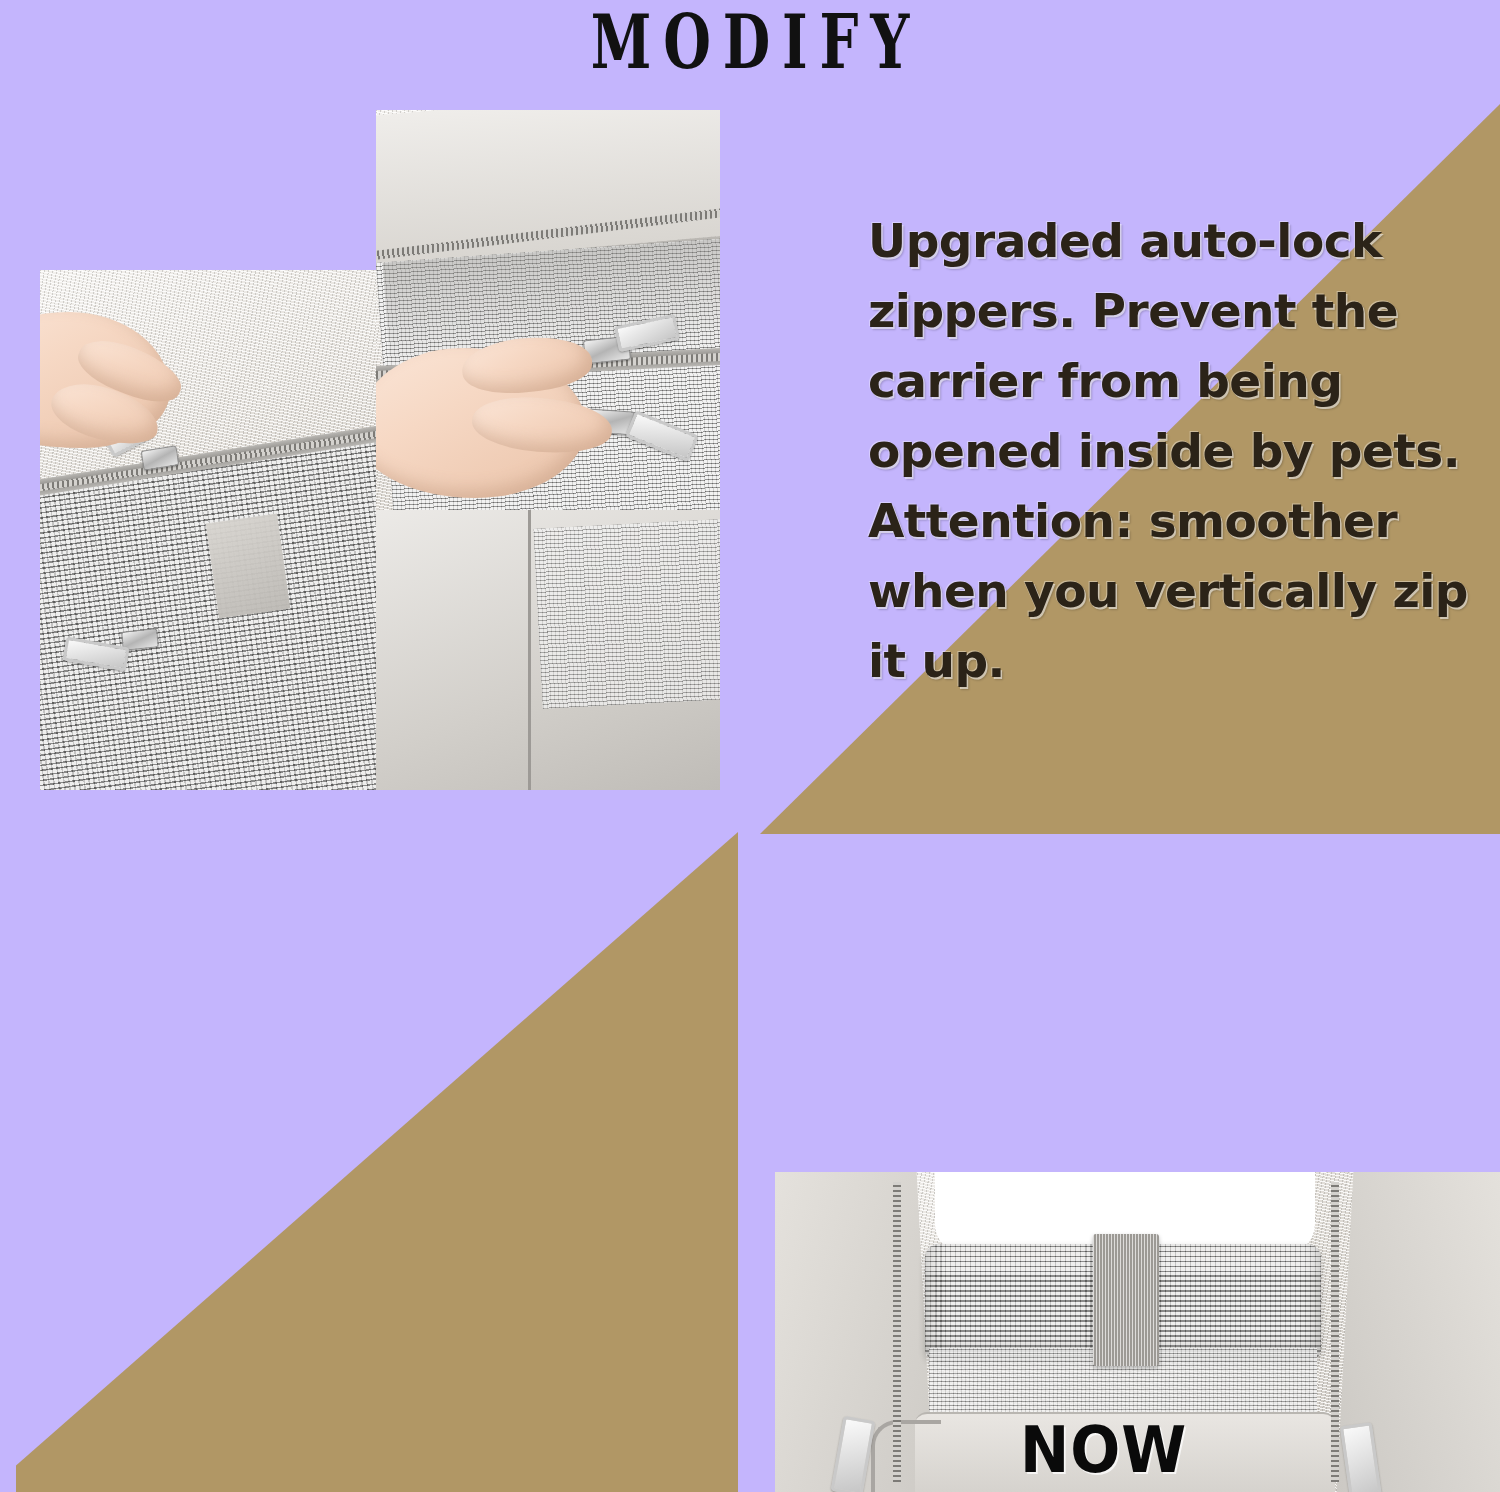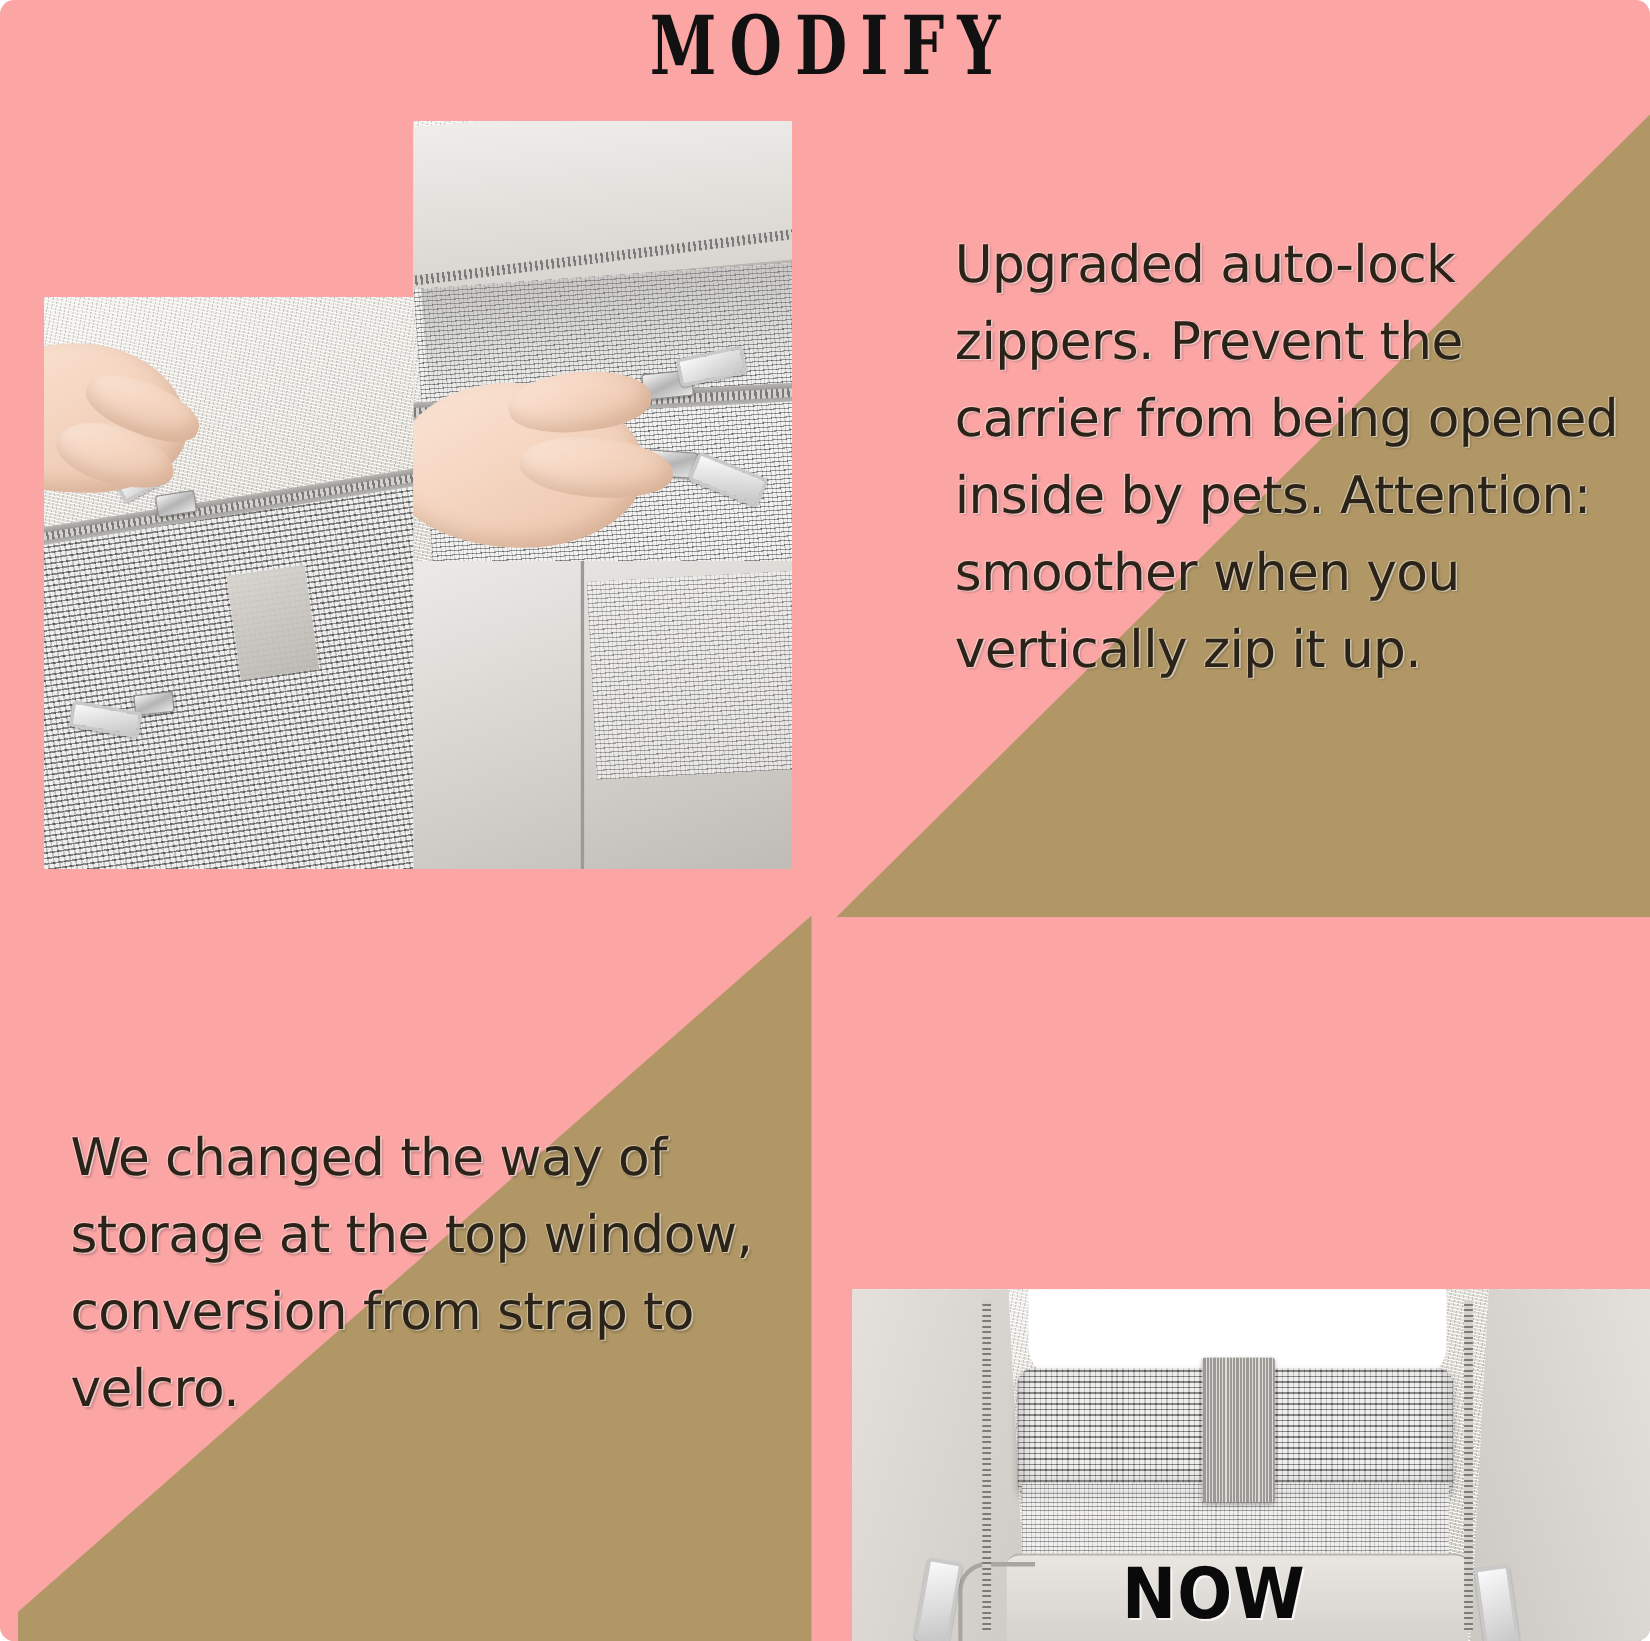--- a/index.html
+++ b/index.html
@@ -4,21 +4,21 @@
 <title>Modify Infographic</title>
 <style>
   html,body{margin:0;padding:0;}
   body{
     width:1500px;height:1492px;
     background:#ffffff;
     font-family:"Liberation Sans","DejaVu Sans",sans-serif;
     overflow:hidden;
     position:relative;
   }
-  .page{position:relative;width:1500px;height:1492px;background:#fca5a5;overflow:hidden;border-radius:13px;}
+  .page{position:relative;width:1500px;height:1492px;background:#c4b5fd;overflow:hidden;}
 
   
   .header-title{
     position:absolute;left:0;top:-6px;width:1500px;
     text-align:center;
     font-family:"DejaVu Serif","Liberation Serif",serif;
     font-weight:700;
     font-size:74px;
     line-height:96px;
     letter-spacing:16px;
@@ -116,21 +116,21 @@
   }
   .panel-dark{
     position:absolute;
     background:linear-gradient(180deg,#6e6c69,#555350);
   }
 
   
   .copy{
     position:absolute;
     font-family:"DejaVu Sans","Liberation Sans",sans-serif;
-    font-weight:400;
+    font-weight:700;
     color:#2b2318;
     text-shadow:
        1.5px 1.5px 0 rgba(255,255,255,.55),
       -1px -1px 0 rgba(255,255,255,.35),
        2.5px 2.5px 2px rgba(0,0,0,.18);
     letter-spacing:-0.5px;
   }
   .copy-top{
     left:868px;top:206px;width:610px;
     font-size:47px;line-height:70px;
@@ -234,15 +234,14 @@
     <div class="zipper-teeth" style="left:118px;top:10px;width:8px;height:300px;background-image:repeating-linear-gradient(0deg,#7d7b77 0 2px,#d4d2ce 2px 5px);"></div>
     <div class="zipper-teeth" style="left:556px;top:10px;width:8px;height:300px;background-image:repeating-linear-gradient(0deg,#7d7b77 0 2px,#d4d2ce 2px 5px);"></div>
     <div class="zip-tab" style="left:62px;top:246px;width:26px;height:70px;transform:rotate(10deg);"></div>
     <div class="zip-tab" style="left:570px;top:252px;width:26px;height:70px;transform:rotate(-8deg);"></div>
 
     <span class="badge" style="position:absolute;left:245px;top:246px;">NOW</span>
   </div>
 
   <div class="copy copy-top">Upgraded auto-lock zippers. Prevent the carrier from being opened inside by pets. Attention: smoother when you vertically zip it up.</div>
 
-  <div class="copy copy-bottom">We changed the way of storage at the top window, conversion from strap to velcro.</div>
 
 </div>
 
 </body></html>

